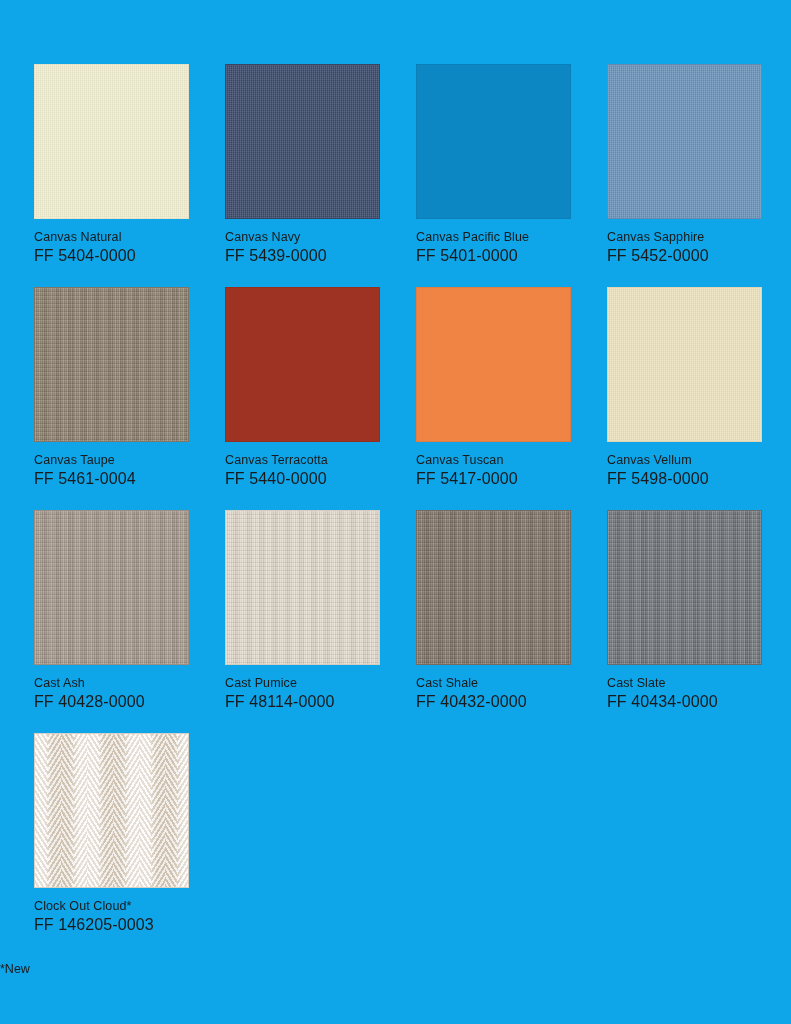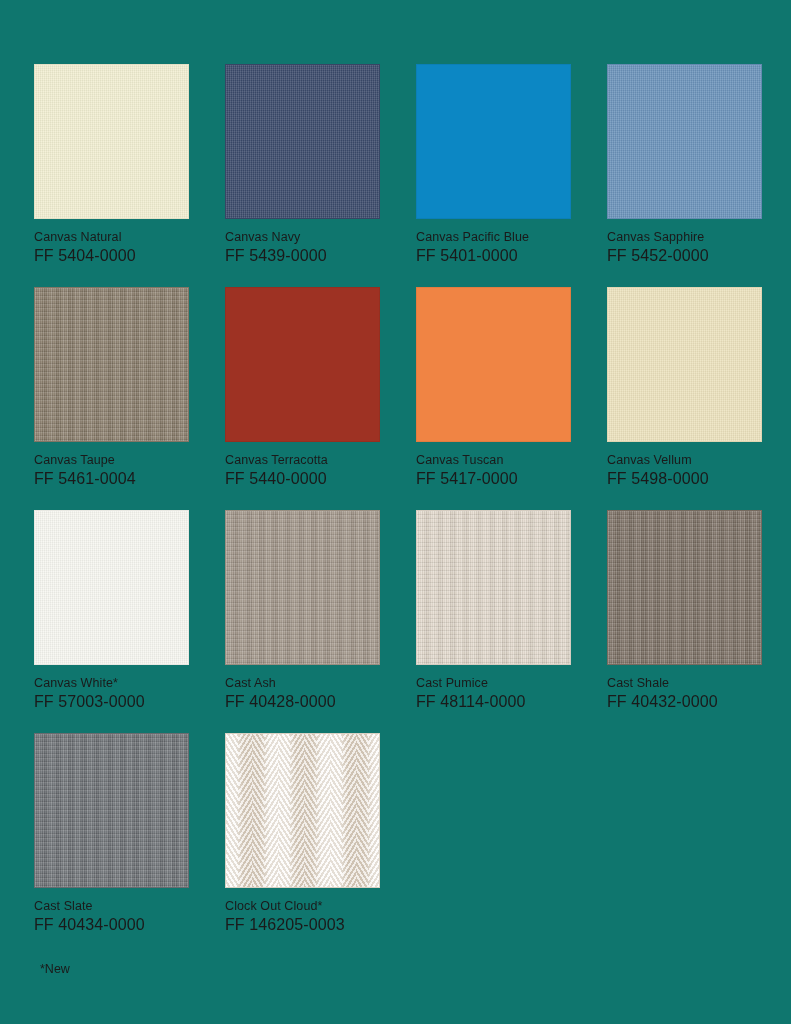--- a/index.html
+++ b/index.html
@@ -12,21 +12,21 @@
     height: 1024px;
     font-family: "Liberation Sans", sans-serif;
     color: #1a1a1a;
     overflow: hidden;
   }
 
   .page {
     position: relative;
     width: 791px;
     height: 1024px;
-    background: #0f766e;
+    background: #0ea5e9;
     box-sizing: border-box;
     padding: 64px 0 0 0;
   }
 
   .swatch-grid {
     display: grid;
     grid-template-columns: repeat(4, 155px);
     column-gap: 36px;
     row-gap: 22px;
     margin-left: 34px;
@@ -132,21 +132,20 @@
   }
   .swatch-code {
     font-size: 16px;
     line-height: 18.5px;
     letter-spacing: 0.1px;
     color: #1a1a1a;
     white-space: nowrap;
   }
 
   .footnote {
-    margin-left: 40px;
     margin-top: 26px;
     font-size: 12.5px;
     line-height: 18px;
     color: #1a1a1a;
   }
 </style>
 </head>
 <body>
 
 <div class="page">
@@ -183,25 +182,20 @@
       </div>
       <div class="swatch-cell">
         <div class="swatch-chip tex-none" style="background-color: rgb(240, 132, 68);"></div>
         <div class="swatch-label">Canvas Tuscan</div>
         <div class="swatch-code">FF 5417-0000</div>
       </div>
       <div class="swatch-cell">
         <div class="swatch-chip tex-canvas" style="background-color: rgb(237, 227, 190);"></div>
         <div class="swatch-label">Canvas Vellum</div>
         <div class="swatch-code">FF 5498-0000</div>
-      </div>
-      <div class="swatch-cell">
-        <div class="swatch-chip tex-canvas" style="background-color: rgb(247, 247, 241);"></div>
-        <div class="swatch-label">Canvas White*</div>
-        <div class="swatch-code">FF 57003-0000</div>
       </div>
       <div class="swatch-cell">
         <div class="swatch-chip tex-linen" style="background-color: rgb(163, 151, 138);"></div>
         <div class="swatch-label">Cast Ash</div>
         <div class="swatch-code">FF 40428-0000</div>
       </div>
       <div class="swatch-cell">
         <div class="swatch-chip tex-linen" style="background-color: rgb(227, 217, 204);"></div>
         <div class="swatch-label">Cast Pumice</div>
         <div class="swatch-code">FF 48114-0000</div>

